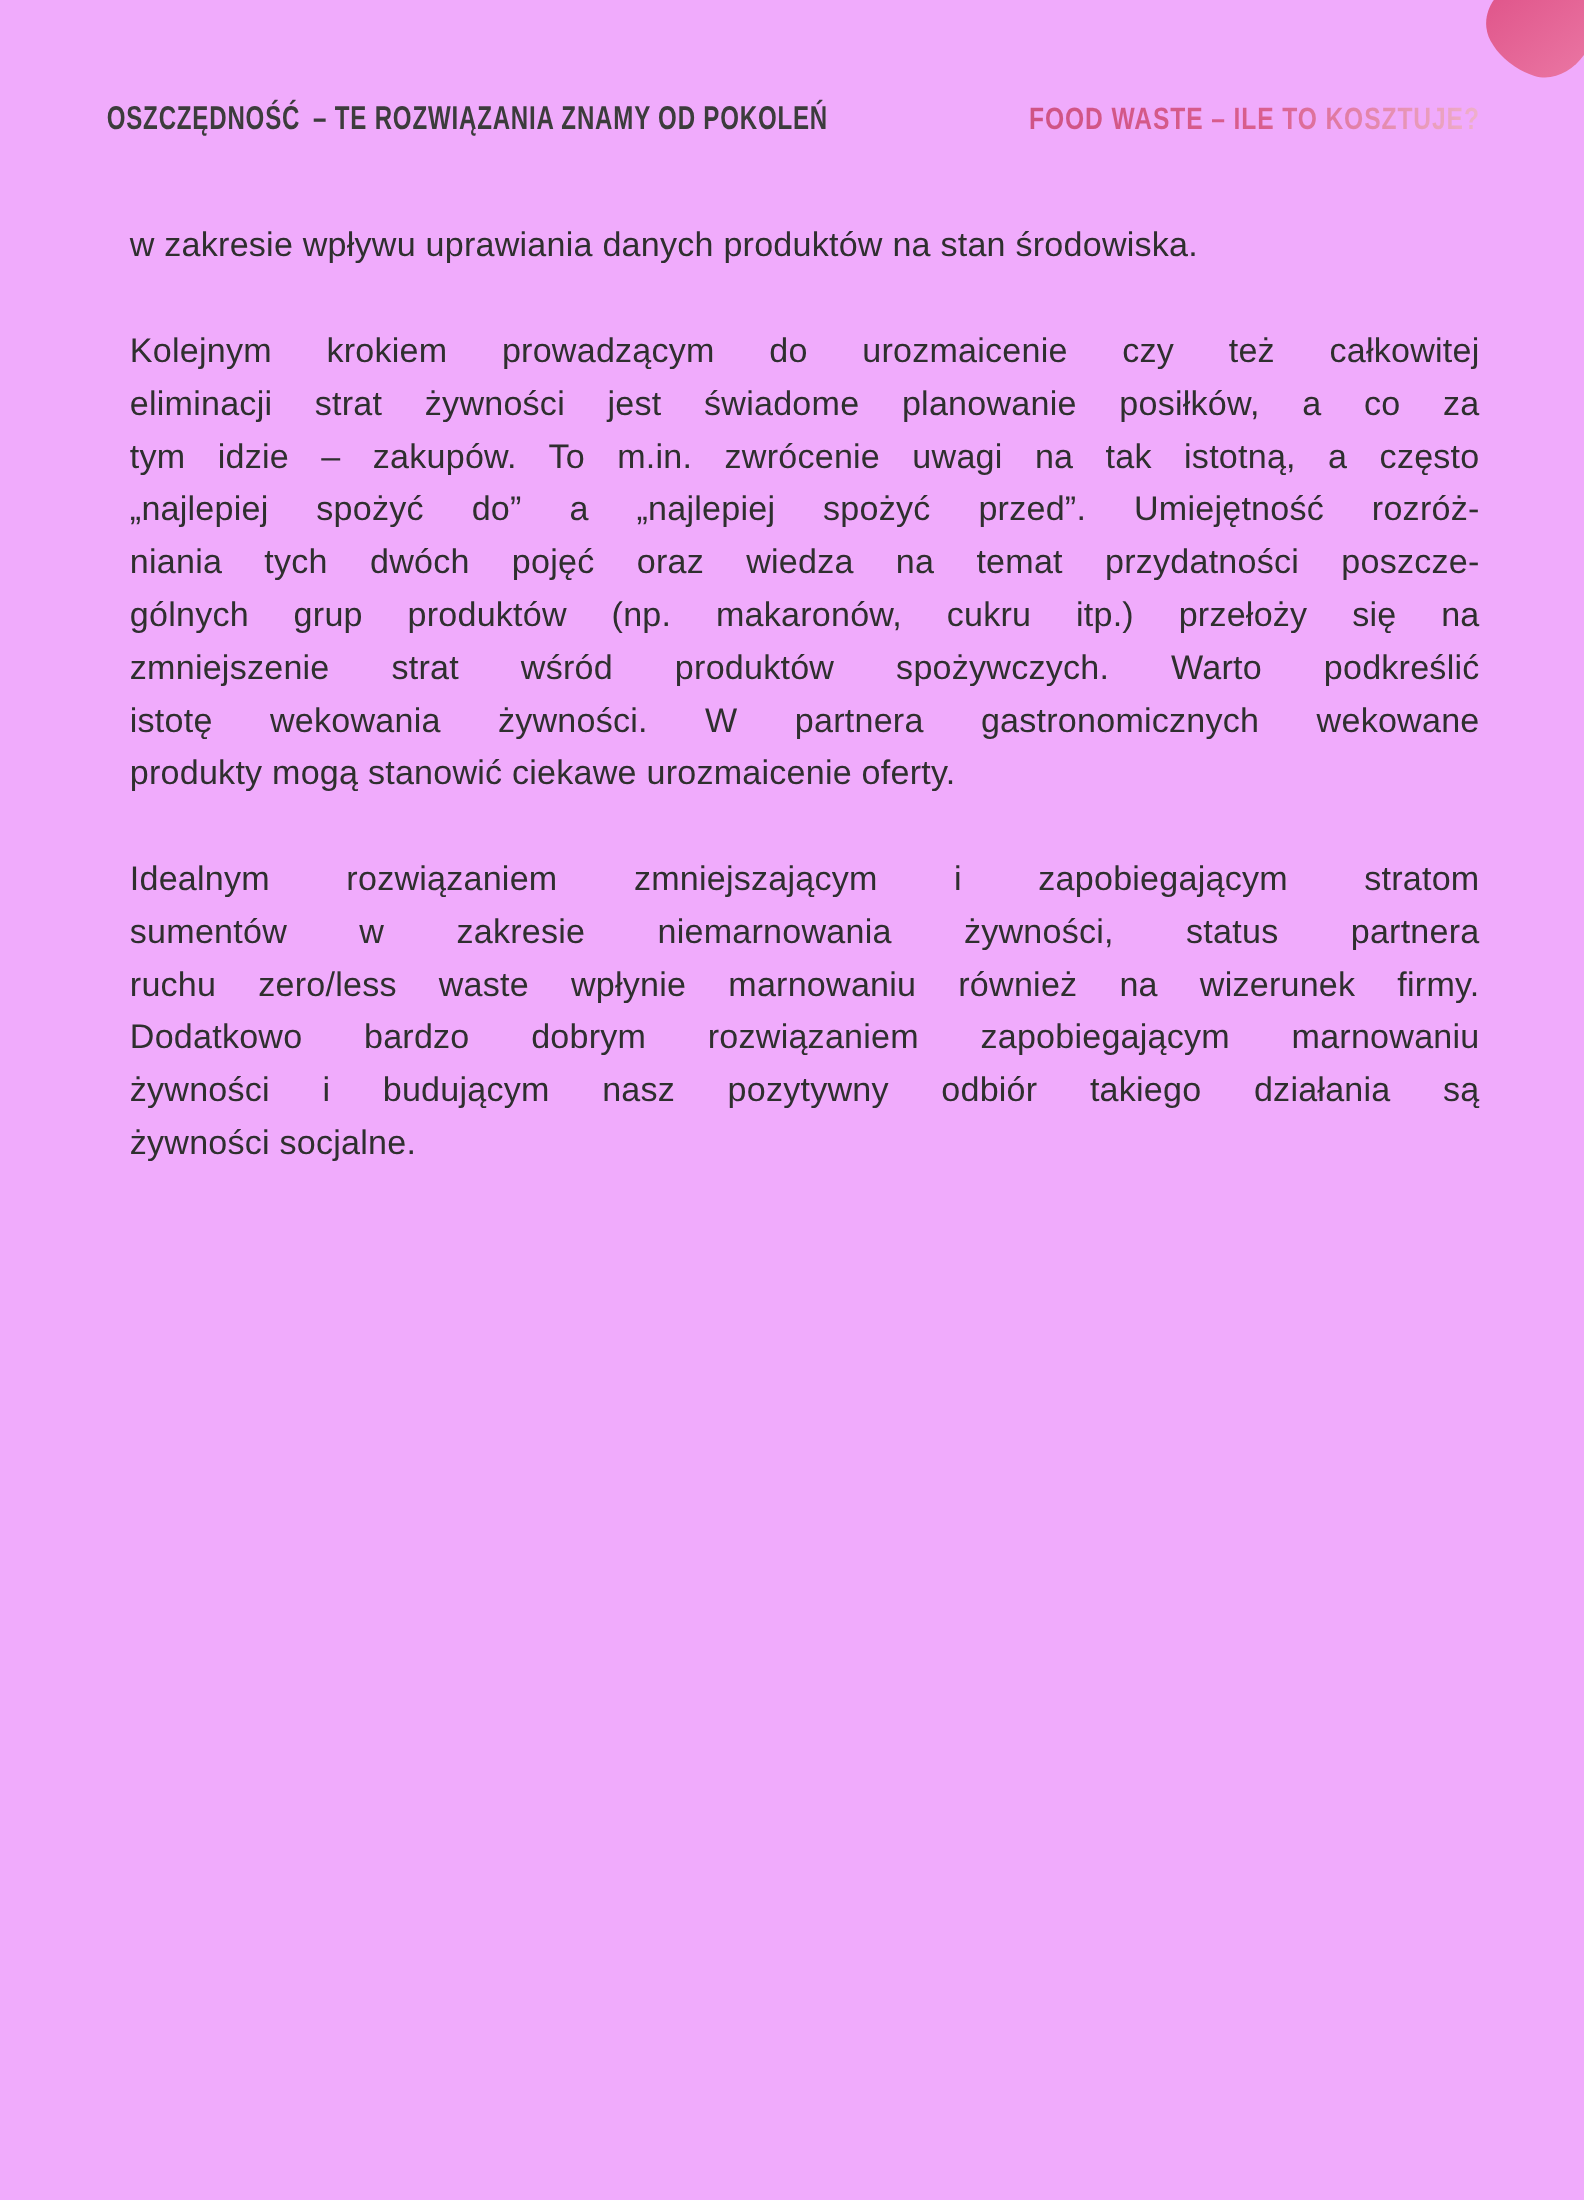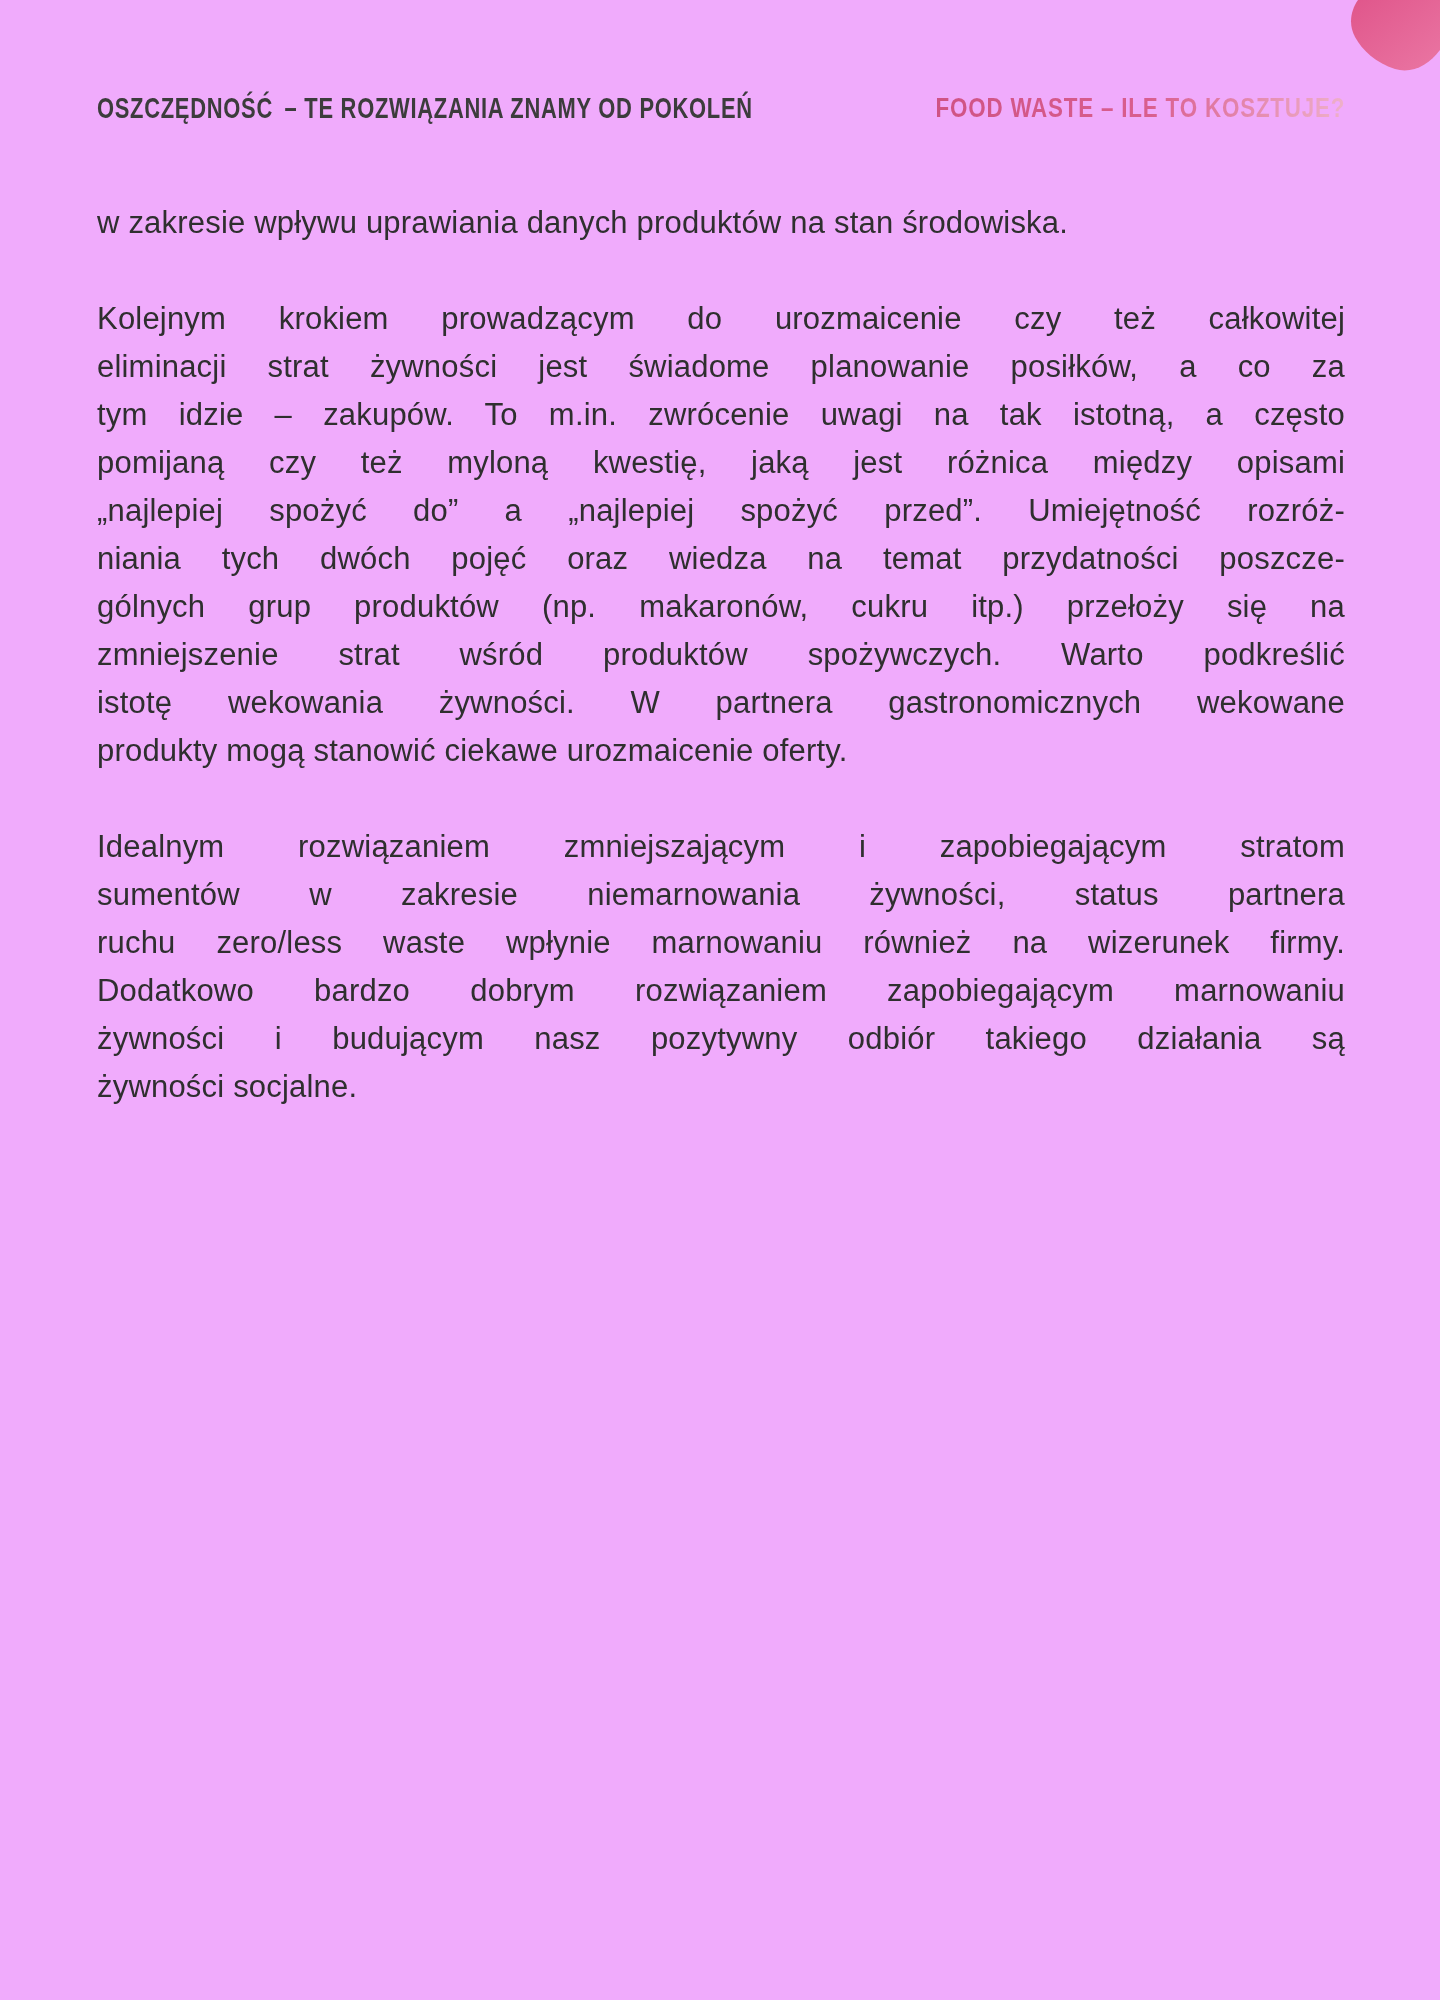--- a/index.html
+++ b/index.html
@@ -56,20 +56,21 @@
     font-size:31px;
     letter-spacing:0.2px;
   }
   .paragraph{margin:0 0 48px 0;}
   .line{
     height:48px;
     line-height:48px;
     text-align:justify;
     text-align-last:justify;
     white-space:normal;
+    margin-left:21px;
   }
   .line.last{
     text-align-last:left;
   }
 </style>
 </head>
 <body>
 
 <div class="page">
 
@@ -89,21 +90,20 @@
   </div>
 
   <div class="article">
       <div class="paragraph">
         <div class="line last">w zakresie wpływu uprawiania danych produktów na stan środowiska.</div>
       </div>
       <div class="paragraph">
         <div class="line">Kolejnym krokiem prowadzącym do urozmaicenie czy też całkowitej</div>
         <div class="line">eliminacji strat żywności jest świadome planowanie posiłków, a co za</div>
         <div class="line">tym idzie – zakupów. To m.in. zwrócenie uwagi na tak istotną, a często</div>
-        <div class="line">pomijaną czy też myloną kwestię, jaką jest różnica między opisami</div>
         <div class="line">„najlepiej spożyć do” a „najlepiej spożyć przed”. Umiejętność rozróż-</div>
         <div class="line">niania tych dwóch pojęć oraz wiedza na temat przydatności poszcze-</div>
         <div class="line">gólnych grup produktów (np. makaronów, cukru itp.) przełoży się na</div>
         <div class="line">zmniejszenie strat wśród produktów spożywczych. Warto podkreślić</div>
         <div class="line">istotę wekowania żywności. W partnera gastronomicznych wekowane</div>
         <div class="line last">produkty mogą stanowić ciekawe urozmaicenie oferty.</div>
       </div>
       <div class="paragraph">
         <div class="line">Idealnym rozwiązaniem zmniejszającym i zapobiegającym stratom</div>
         <div class="line">sumentów w zakresie niemarnowania żywności, status partnera</div>

